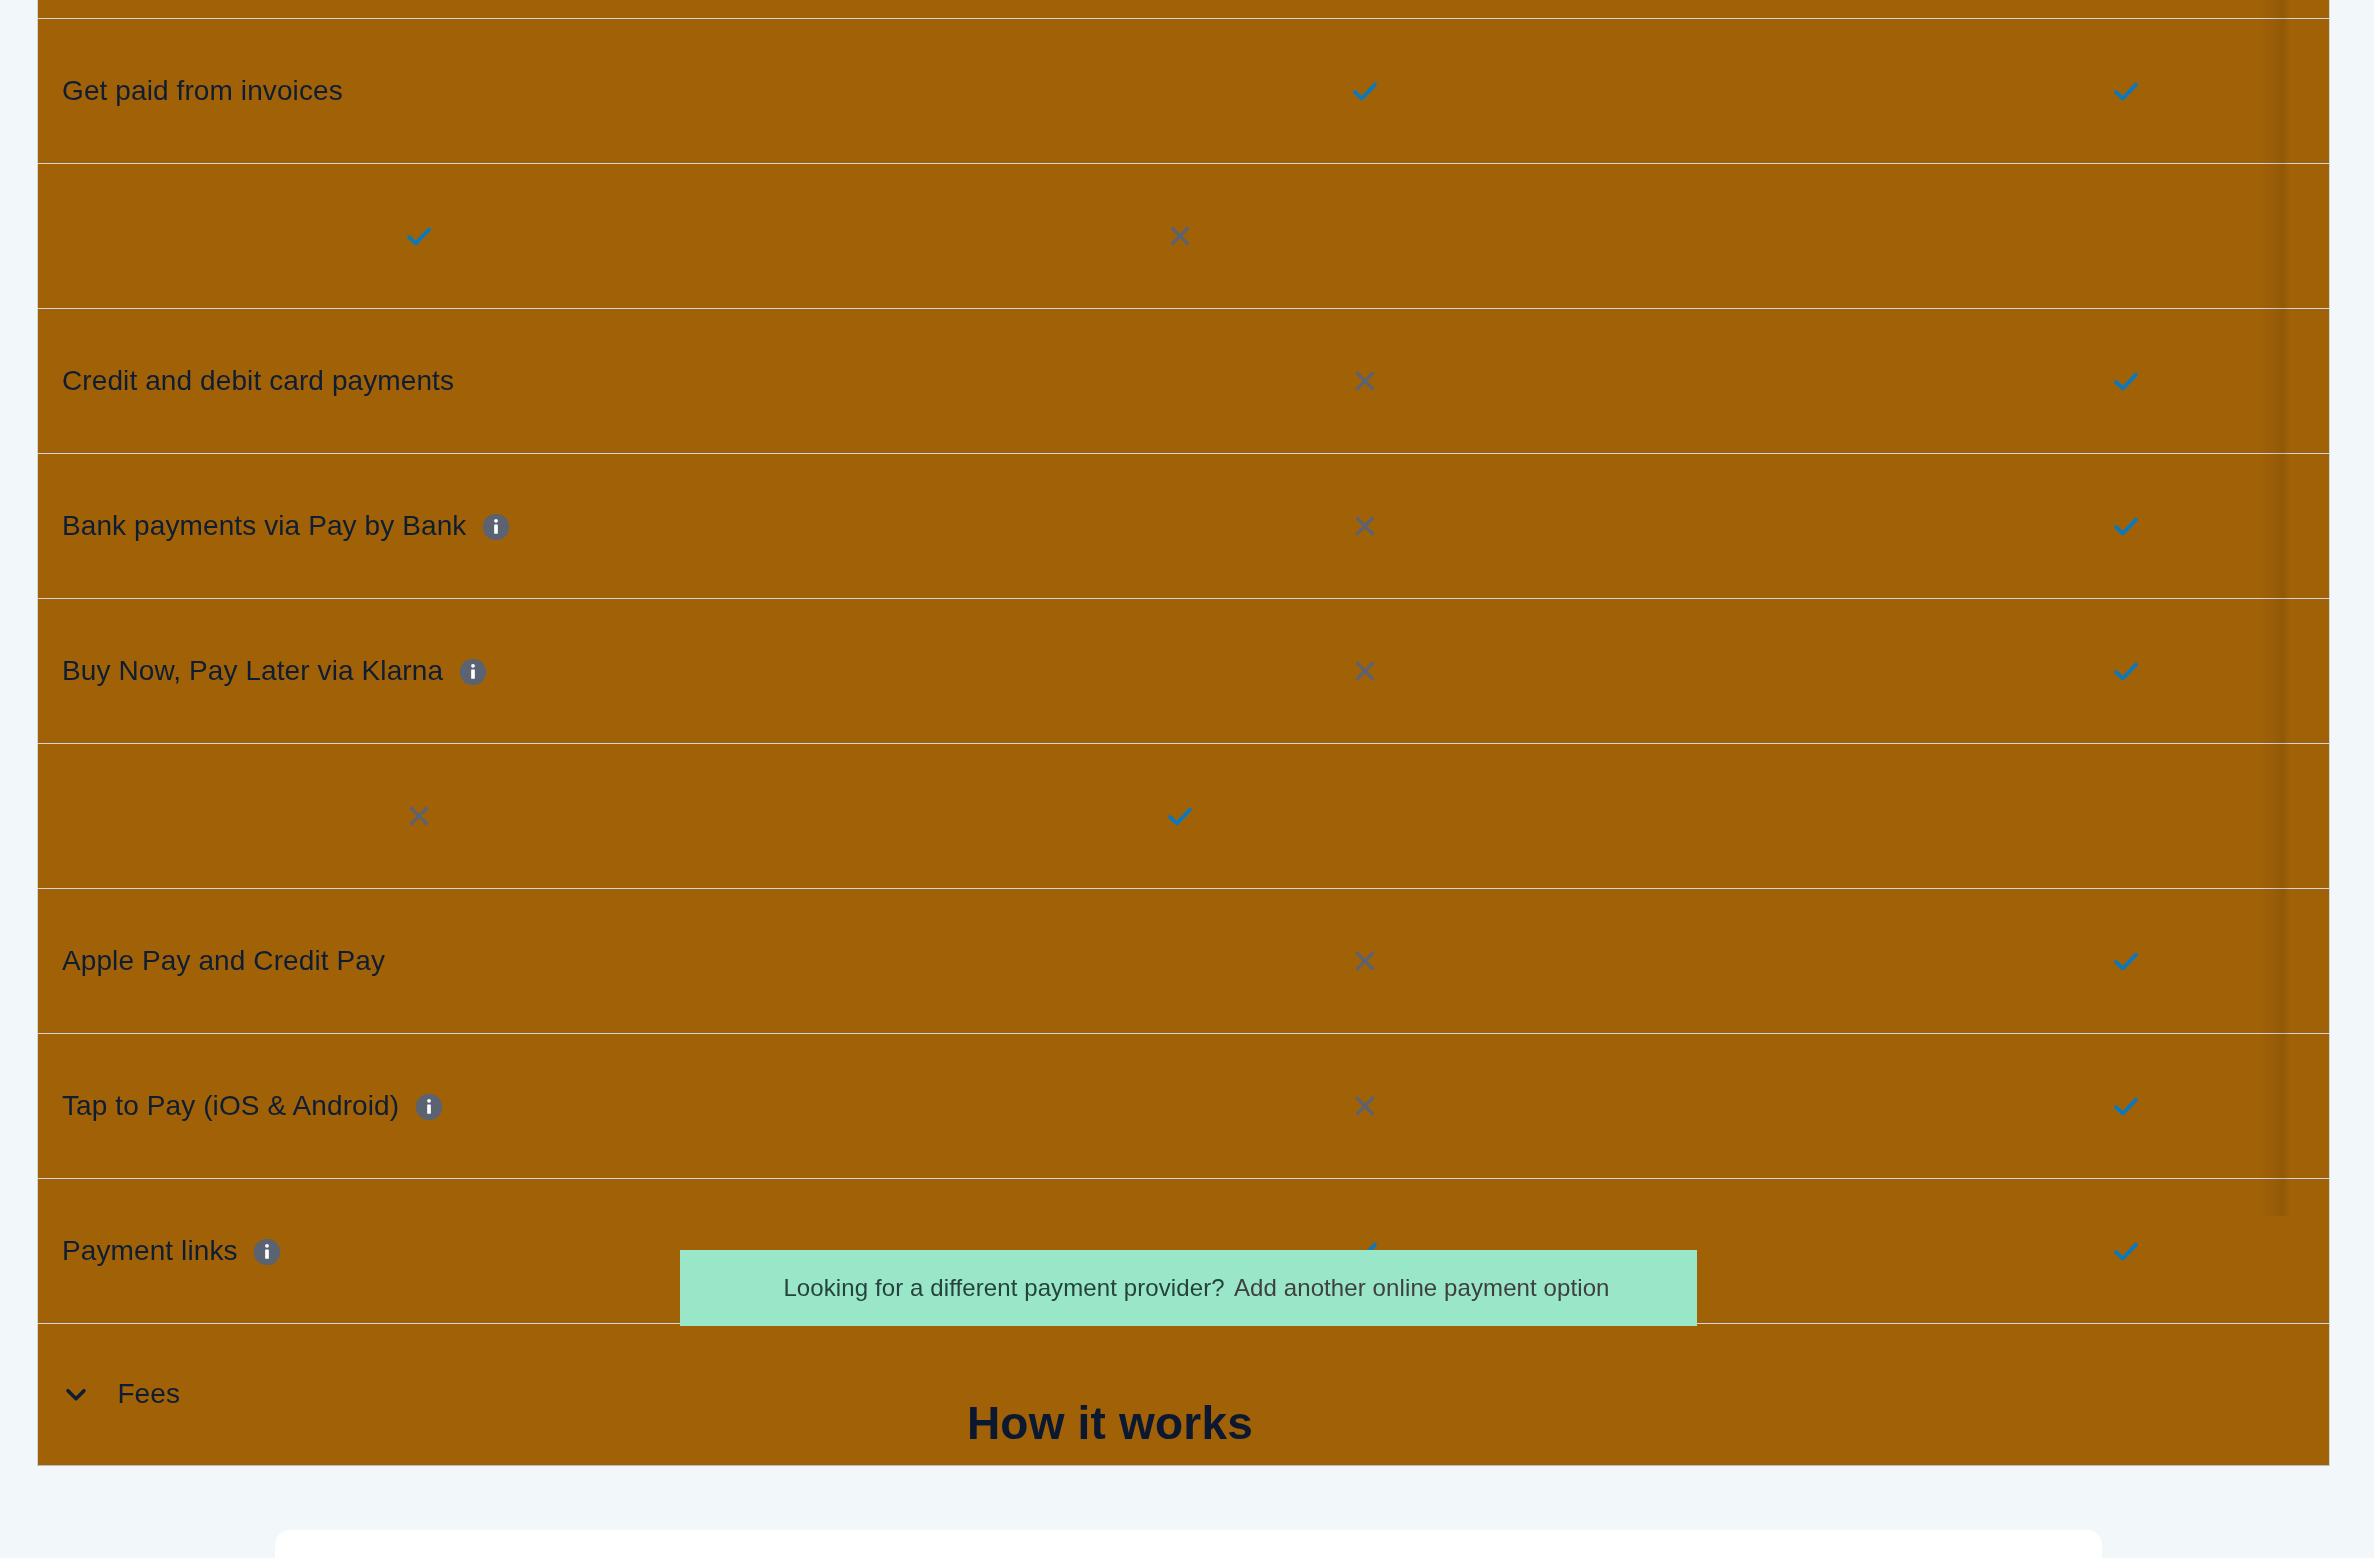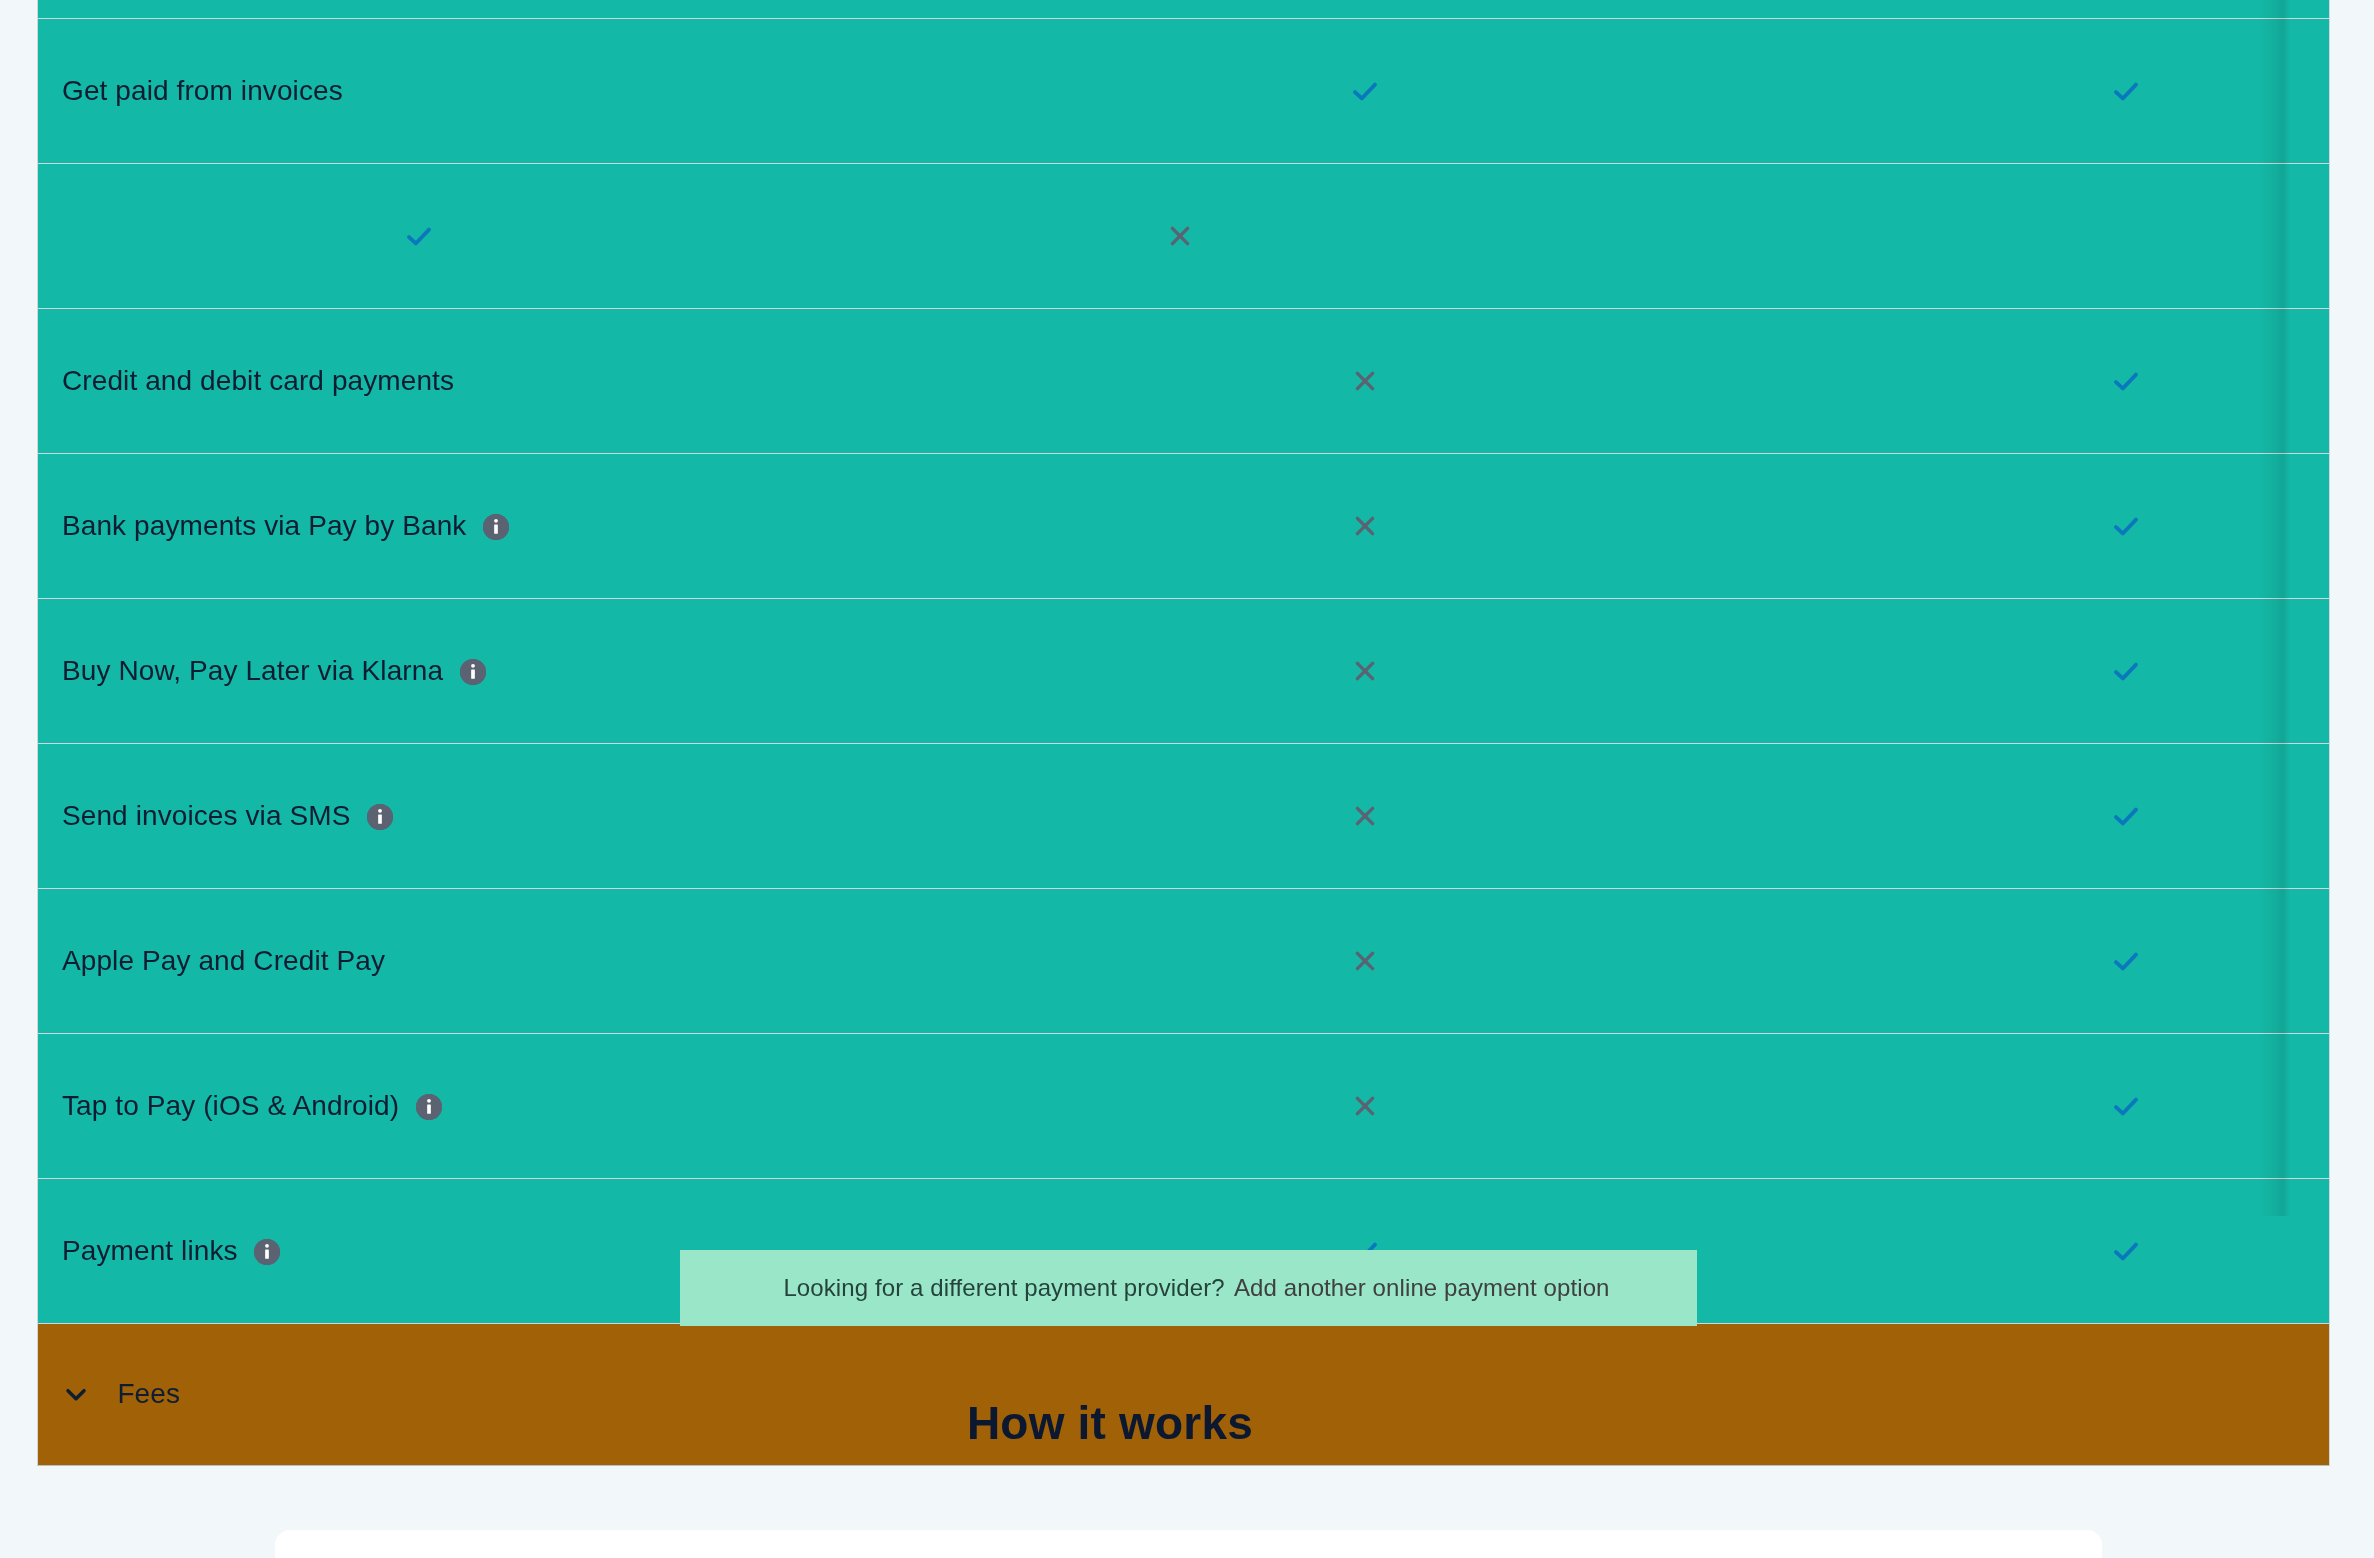--- a/index.html
+++ b/index.html
@@ -46,21 +46,21 @@
     pointer-events: none;
     background: linear-gradient(to right, rgba(0,0,0,0) 0%, rgba(0,0,0,0.055) 55%, rgba(0,0,0,0.10) 78%, rgba(0,0,0,0.0) 100%);
     z-index: 5;
   }
 
   .row {
     display: flex;
     align-items: center;
     height: 145px;
     border-bottom: 1.9px solid #d3d6dd;
-    background: #14b8a6;
+    background: #a16207;
   }
   .row.partial {
     height: 19.5px;
     align-items: flex-end;
   }
 
   .cell-label {
     flex: 0 0 946px;
     display: flex;
     align-items: center;
@@ -289,30 +289,20 @@
           </div>
           <div class="cell-mark">
             <span class="mark check">
               <svg width="32" height="32" viewBox="0 0 24 24" fill="none" stroke="currentColor" stroke-width="2.9" stroke-linecap="round" stroke-linejoin="round">
                 <polyline points="4.5 12.8 9.6 17.6 19.5 7.2"></polyline>
               </svg>
             </span>
           </div>
         </div>
         <div class="row">
-          <div class="cell-label">
-            <span>Send invoices via SMS</span>
-            <span class="info-icon">
-              <svg width="26" height="26" viewBox="0 0 24 24">
-                <circle cx="12" cy="12" r="12" fill="#5b6272"></circle>
-                <circle cx="12" cy="6.3" r="1.75" fill="#ffffff"></circle>
-                <rect x="10.3" y="9.6" width="3.4" height="8.6" rx="0.5" fill="#ffffff"></rect>
-              </svg>
-            </span>
-          </div>
           <div class="cell-mark">
             <span class="mark cross">
               <svg width="28" height="28" viewBox="0 0 24 24" fill="none" stroke="currentColor" stroke-width="2.9" stroke-linecap="round" stroke-linejoin="round">
                 <line x1="5.5" y1="5.5" x2="18.5" y2="18.5"></line>
                 <line x1="18.5" y1="5.5" x2="5.5" y2="18.5"></line>
               </svg>
             </span>
           </div>
           <div class="cell-mark">
             <span class="mark check">

